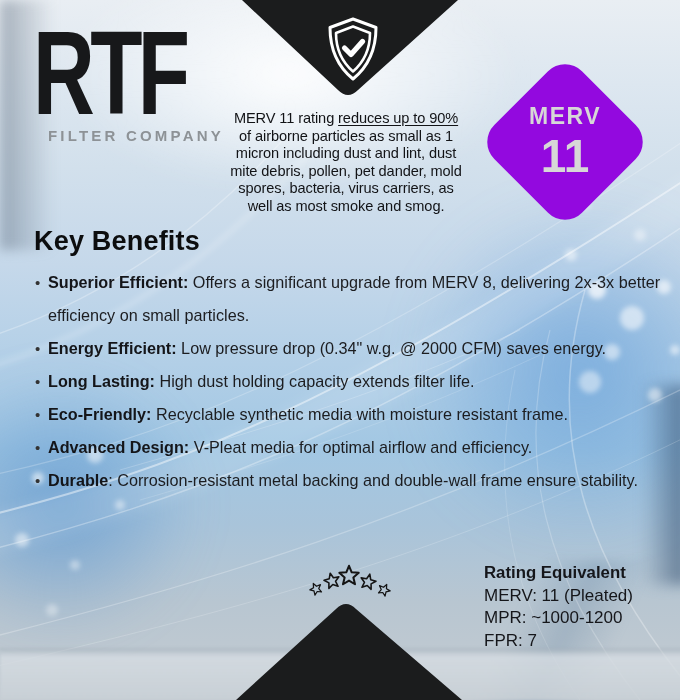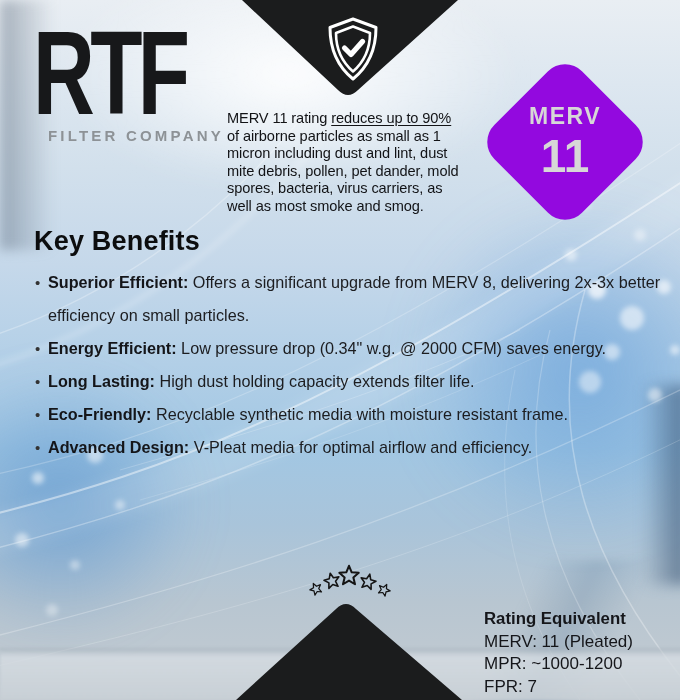--- a/index.html
+++ b/index.html
@@ -39,21 +39,21 @@
   }
   .logo-tagline{
     position:absolute; left:48px; top:127px; font-size:15px; font-weight:bold;
     letter-spacing:3.2px; color:#8d9296; white-space:nowrap;
   }
   
   .top-ribbon{position:absolute; left:242px; top:0;}
   .shield{position:absolute; left:326px; top:17px;}
   
   .intro{
-    position:absolute; left:227px; top:110px; width:238px; text-align:left;
+    position:absolute; left:227px; top:110px; width:238px; text-align:center;
     font-size:14.6px; line-height:17.5px; color:#121316; letter-spacing:-0.1px;
   }
   .intro .u{text-decoration:underline; text-underline-offset:2px;}
   
   .diamond{
     position:absolute; left:503px; top:80px; width:124px; height:124px;
     border-radius:24px; transform:rotate(45deg);
   }
   .diamond-inner{
     position:absolute; inset:0; transform:rotate(-45deg);
@@ -74,21 +74,21 @@
   .benefit-item{display:flex; font-size:16.2px; line-height:33px; color:#1c1d20;}
   .benefit-item::before{
     content:"•"; flex:0 0 16px; width:16px; font-size:15px; line-height:33px;
     color:#333; padding-left:3px; box-sizing:border-box;
   }
   .benefit-item b{font-weight:bold; color:#141519;}
   
   .bottom-ribbon{position:absolute; left:236px; top:598px;}
   .stars{position:absolute; left:303px; top:564px;}
   .rating{
-    position:absolute; left:484px; top:608px; font-size:17px; line-height:22.5px;
+    position:absolute; left:484px; top:562px; font-size:17px; line-height:22.5px;
     color:#15161a;
   }
   .rating-heading{font-weight:bold; font-size:16.8px;}
 </style>
 </head>
 <body>
 
 <div class="canvas">
 
   <div class="bg-base"></div>
@@ -177,20 +177,23 @@
       </li>
     <li class="benefit-item">
         <span><b>Long Lasting:</b><span> High dust holding capacity extends filter life.</span></span>
       </li>
     <li class="benefit-item">
         <span><b>Eco-Friendly:</b><span> Recyclable synthetic media with moisture resistant frame.</span></span>
       </li>
     <li class="benefit-item">
         <span><b>Advanced Design:</b><span> V-Pleat media for optimal airflow and efficiency.</span></span>
       </li>
+    <li class="benefit-item">
+        <span><b>Durable</b><span>: Corrosion-resistant metal backing and double-wall frame ensure stability.</span></span>
+      </li>
   </ul>
 
   <svg class="stars" width="92" height="40" viewBox="0 0 92 40">
     <defs>
       <path id="star" d="M0,-10 L2.64,-3.64 L9.51,-3.09 L4.28,1.39 L5.88,8.09 L0,4.5 L-5.88,8.09 L-4.28,1.39 L-9.51,-3.09 L-2.64,-3.64 Z"></path>
     </defs>
     <g stroke="#141414" fill="none" stroke-width="2" stroke-linejoin="round">
       <use href="#star" transform="translate(13,25) rotate(-26) scale(0.62)" vector-effect="non-scaling-stroke"></use>
       <use href="#star" transform="translate(29,17) rotate(-13) scale(0.8)" vector-effect="non-scaling-stroke"></use>
       <use href="#star" transform="translate(46,12) scale(1.02)" vector-effect="non-scaling-stroke"></use>

